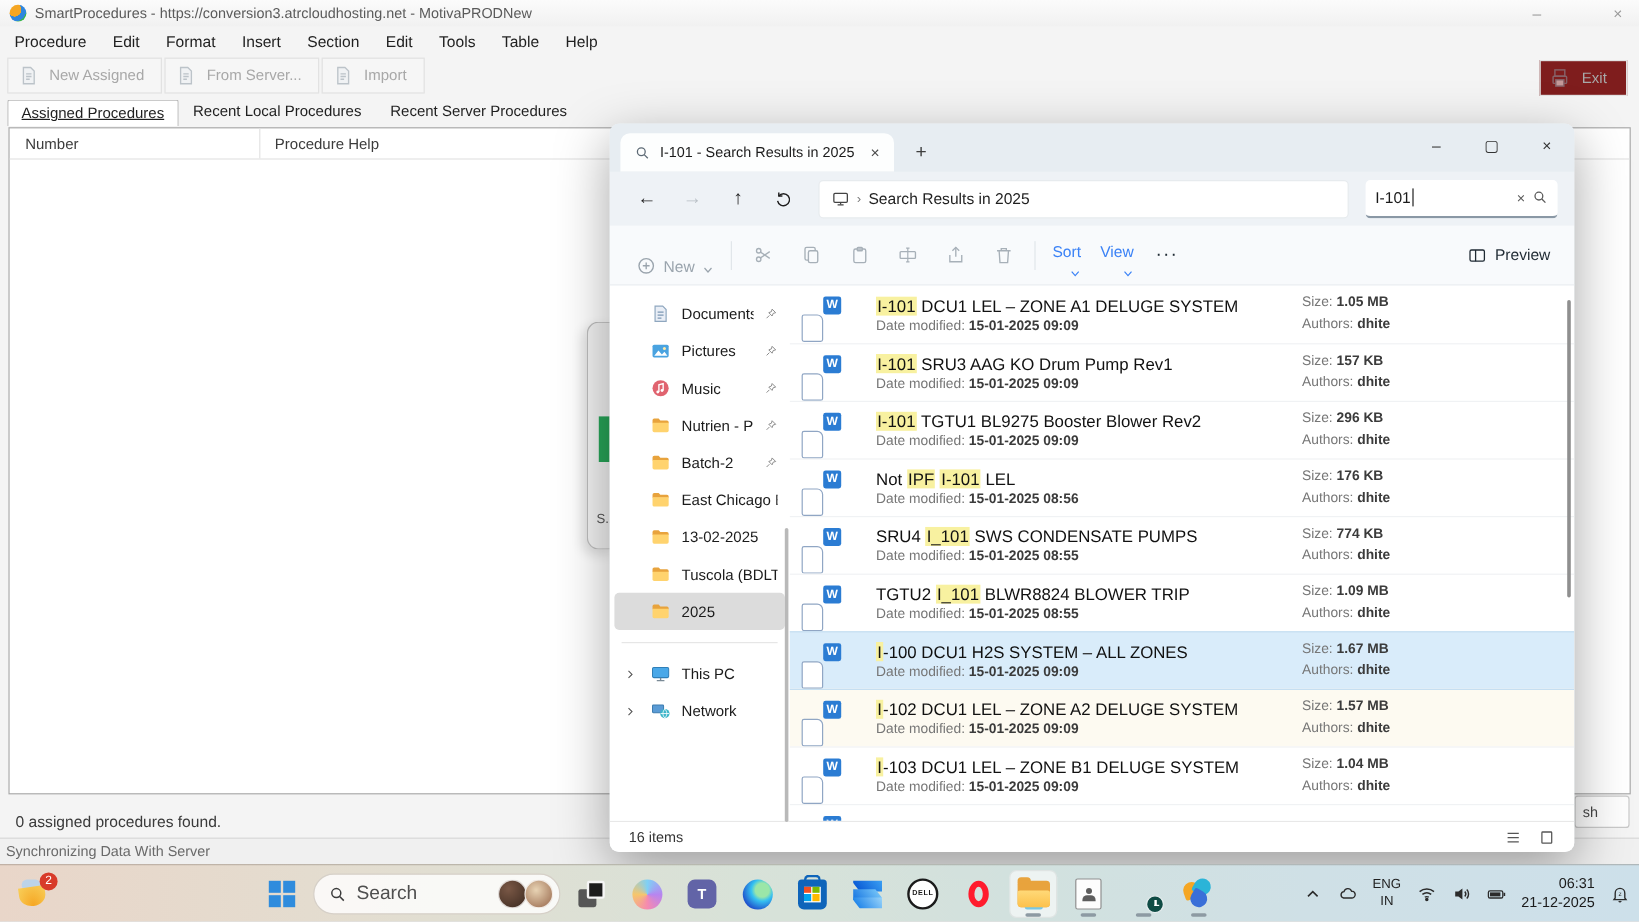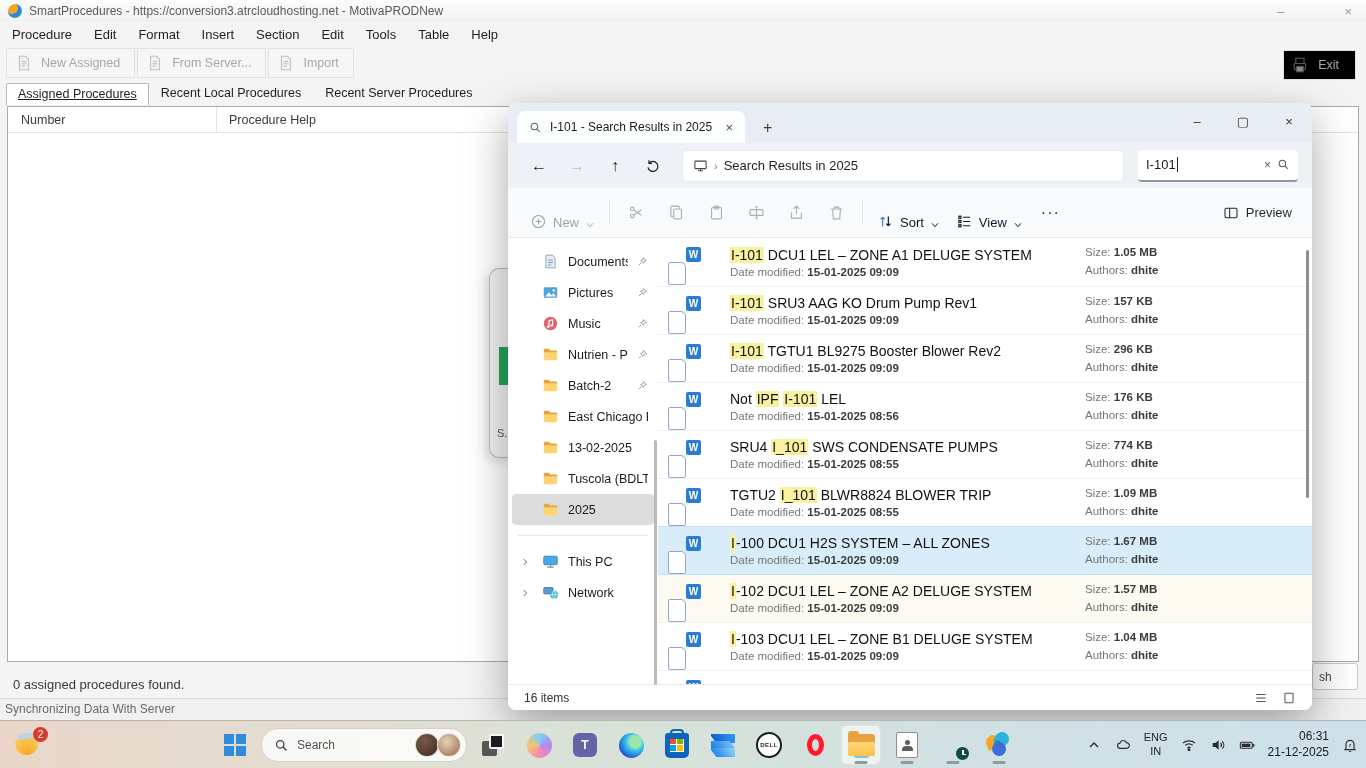--- a/index.html
+++ b/index.html
@@ -13,21 +13,21 @@
   .sp-appicon { width:14px; height:14px; border-radius:50%; margin-right:7px;
     background:radial-gradient(circle at 30% 30%, #f5a623 0 40%, #2e86de 41% 70%, #39b54a 71%); }
   .sp-title { font-size:12px; color:#5a5a5a; }
   .sp-ctrls { margin-left:auto; display:flex; gap:60px; padding-right:6px; }
   .sp-ctrl { font-size:13px; color:#9b9b9b; line-height:1; cursor:default; }
   .sp-menubar { height:24px; display:flex; align-items:center; gap:22px; padding:0 12px; background:#f4f4f4; font-size:13px; color:#1f1f1f; }
   .sp-toolbar { height:34px; display:flex; align-items:center; background:#f4f4f4; padding:0 6px; position:relative; }
   .sp-tbtn { display:flex; align-items:center; gap:8px; padding:5px 14px 5px 8px; border:1px solid #e2e2e2; background:#f6f6f6; color:#a8a8a8; font-size:12.5px; }
   .sp-tbtn + .sp-tbtn { margin-left:2px; }
   .sp-tbtn svg { width:18px; height:18px; color:#8d9aa5; opacity:.55; }
-  .sp-exit { position:absolute; right:10px; top:4px; display:flex; align-items:center; gap:8px; padding:5px 16px 5px 8px; border:1px solid #e2e2e2; background:#000000; color:#a8a8a8; font-size:12.5px; }
+  .sp-exit { position:absolute; right:10px; top:4px; display:flex; align-items:center; gap:8px; padding:5px 16px 5px 8px; border:1px solid #e2e2e2; background:#7f1d1d; color:#a8a8a8; font-size:12.5px; }
   .sp-exit svg { width:18px; height:18px; color:#8d9aa5; opacity:.55; }
   .sp-tabs { height:24px; display:flex; align-items:flex-end; padding:0 6px; font-size:12.5px; color:#1f1f1f; }
   .sp-tab { padding:3px 11px 4px; border:1px solid transparent; border-bottom:none; }
   .sp-tab.active { background:#fff; border-color:#b8b8b8; border-radius:2px 2px 0 0; position:relative; top:1px;text-decoration:underline; }
   .sp-table { position:absolute; left:7px; right:7px; top:106px; bottom:58px; background:#fff; border:1px solid #a9a9a9; }
   .sp-th { height:26px; border-bottom:1px solid #e3e3e3; display:flex; align-items:center; font-size:12.5px; color:#3c3c3c; }
   .sp-col1 { padding-left:13px; width:208px; }
   .sp-th .vline { width:1px; height:100%; background:#e3e3e3; margin-right:12px; }
   .sp-found { position:absolute; left:13px; bottom:28px; font-size:13px; color:#3a3a3a; }
   .sp-status { position:absolute; left:0; right:0; bottom:0; height:22px; background:#f0f0f0; border-top:1px solid #d9d9d9; font-size:12px; color:#6a6a6a; padding:3px 0 0 5px; }
@@ -60,21 +60,21 @@
   .ex-search { width:160px; height:32px; background:#fff; border-radius:4px; margin-left:10px; display:flex; align-items:center; padding:0 8px; border-bottom:2px solid #8a98a5; }
   .ex-search .q { font-size:13px; color:#1b1b1b; flex:1; display:flex; align-items:center; }
   .caret { width:1px; height:15px; background:#222; margin-left:1px; }
   .ex-search .xbtn { color:#5a5a5a; font-size:12px; padding:0 6px; }
   .ex-search svg { width:13px; height:13px; color:#5a5a5a; }
   .ex-cmdbar { height:50px; background:#f8fafc; display:flex; align-items:center; padding:0 14px; border-bottom:1px solid #e8ecef; }
   .cmd { display:flex; align-items:flex-end; gap:6px; font-size:13px; padding:0 8px; height:34px; }
   .cmd svg { width:17px; height:17px; }
   .cmd .chev svg { width:10px; height:10px; }
   .cmd.gray { color:#9aa4ad; }
-  .cmd.dark { color:#0f172a; }
+  .cmd.dark { color:#3b82f6;flex-direction:column; }
   .cmd-ico { width:40px; height:34px; display:flex; align-items:center; justify-content:center; color:#a7b0b8; }
   .cmd-ico svg { width:17px; height:17px; }
   .cmd-sep { width:1px; height:24px; background:#e1e6ea; margin:0 6px; }
   .cmd-more { font-size:16px; color:#1f2a33; letter-spacing:1px; padding:0 10px; }
   .cmd-preview { margin-left:auto; display:flex; align-items:center; gap:7px; font-size:13px; color:#1f2a33; padding-right:6px; }
   .cmd-preview svg { width:16px; height:16px; }
 
   .ex-body { display:flex; height:446px; background:#fff; position:relative; }
   .ex-sidebar { width:150px; padding-top:8px; position:relative; flex:none; }
   .sb-item { height:31px; display:flex; align-items:center; padding:0 6px 0 30px; gap:9px; font-size:12.5px; color:#1b1b1b; position:relative; margin:0 4px; border-radius:4px; }
@@ -119,21 +119,21 @@
   .tb-weather .cloud { position:absolute; left:4px; top:4px; width:16px; height:9px; background:#bcd3e8; border-radius:8px; }
   .tb-badge { position:absolute; right:0; top:-2px; width:15px; height:15px; background:#d83b2a; border-radius:50%; color:#fff; font-size:10px; display:flex; align-items:center; justify-content:center; }
   .tb-center { position:absolute; left:215px; top:4px; height:40px; display:flex; align-items:center; gap:6px; }
   .tb-btn { width:40px; height:40px; border-radius:6px; display:flex; align-items:center; justify-content:center; position:relative; }
   .tb-btn.active { background:rgba(255,255,255,.6); box-shadow:inset 0 0 0 1px rgba(0,0,0,.06); }
   .tb-btn .runbar { position:absolute; bottom:1px; left:50%; transform:translateX(-50%); width:13px; height:3px; border-radius:2px; background:#8d9aa3; }
   .start-ic { width:22px; height:22px; display:grid; grid-template-columns:10px 10px; grid-template-rows:10px 10px; gap:2px; }
   .start-ic i { background:#2f8cdd; }
   .tb-search { height:34px; width:206px; background:rgba(255,255,255,.8); border:1px solid #d6d0c8; border-radius:17px; display:flex; align-items:center; padding:0 5px 0 12px; gap:8px; }
   .tb-search svg { width:15px; height:15px; color:#3c3c3c; }
-  .tb-search .lbl { font-size:12px; color:#4f4f4f; flex:1; }
+  .tb-search .lbl { font-size:16px; color:#4f4f4f; flex:1; }
   .tb-av { width:24px; height:24px; border-radius:50%; flex:none; border:1px solid rgba(255,255,255,.8); }
   .tb-av.a1 { background:radial-gradient(circle at 35% 30%, #7a5846, #3c2a20); }
   .tb-av.a2 { background:radial-gradient(circle at 40% 35%, #e8d3b4, #96664a); margin-left:-10px; }
   .taskview-ic { position:relative; width:22px; height:22px; }
   .taskview-ic i { position:absolute; background:#2e2e2e; width:15px; height:15px; border-radius:2px; }
   .taskview-ic i.b { left:0; bottom:0; background:#565656; }
   .taskview-ic i.f { right:0; top:0; border:2px solid #f5f5f5; background:#1c1c1c; }
   .copilot-ic { width:25px; height:25px; border-radius:50%; background:conic-gradient(#7fd0f5,#b785f0,#f58ab0,#f6c66b,#7fd0f5); }
   .teams-ic { width:24px; height:24px; border-radius:6px; background:#6264a7; color:#fff; font-weight:bold; font-size:12px; display:flex; align-items:center; justify-content:center; }
   .edge-ic { width:25px; height:25px; border-radius:50%; background:radial-gradient(circle at 65% 35%, #9be6a8 0 25%, #35c1f1 40%, #2052cc 75%, #123a8f 100%); }

